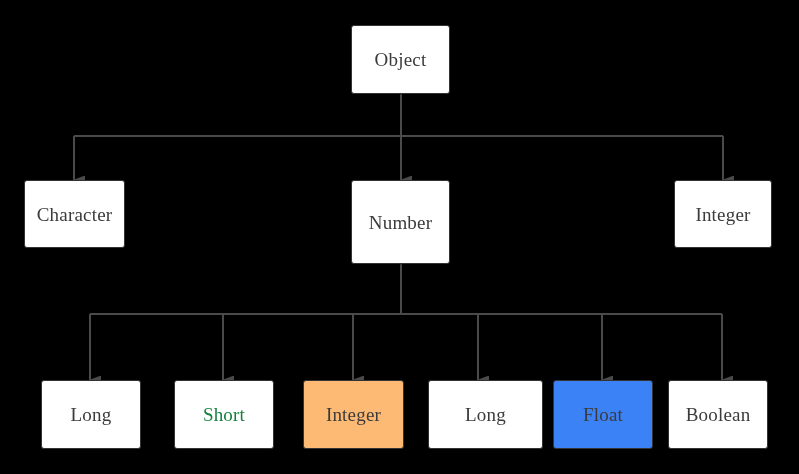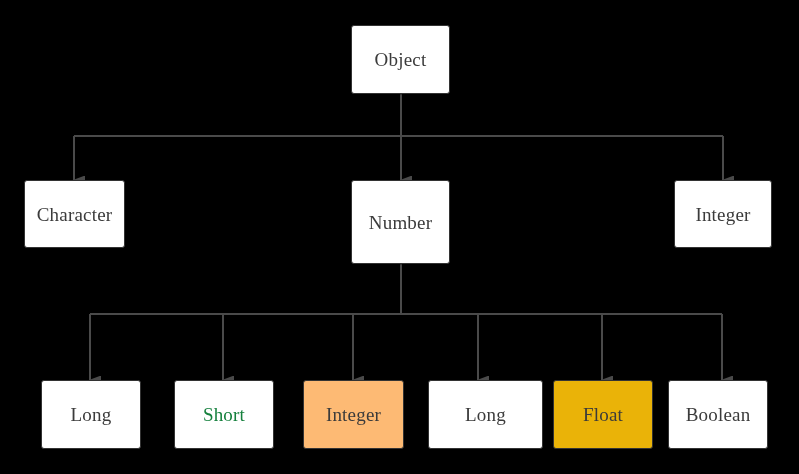--- a/index.html
+++ b/index.html
@@ -93,21 +93,21 @@
       </div>
       <div class="node" style="left: 174px; top: 380px; width: 100px; height: 69px; background: rgb(255, 255, 255); border-color: rgb(51, 51, 51);">
         <span class="node-label" style="color: #15803d;">Short</span>
       </div>
       <div class="node" style="left: 303px; top: 380px; width: 101px; height: 69px; background: #fdba74; border-color: rgb(51, 51, 51);">
         <span class="node-label" style="color: rgb(59, 59, 59);">Integer</span>
       </div>
       <div class="node" style="left: 428px; top: 380px; width: 115px; height: 69px; background: rgb(255, 255, 255); border-color: rgb(51, 51, 51);">
         <span class="node-label" style="color: rgb(59, 59, 59);">Long</span>
       </div>
-      <div class="node" style="left: 553px; top: 380px; width: 100px; height: 69px; background: #eab308; border-color: rgb(51, 51, 51);">
+      <div class="node" style="left: 553px; top: 380px; width: 100px; height: 69px; background: #3b82f6; border-color: rgb(51, 51, 51);">
         <span class="node-label" style="color: rgb(59, 59, 59);">Float</span>
       </div>
       <div class="node" style="left: 668px; top: 380px; width: 100px; height: 69px; background: rgb(255, 255, 255); border-color: rgb(51, 51, 51);">
         <span class="node-label" style="color: rgb(59, 59, 59);">Boolean</span>
       </div>
     </div>
 
 </div>
 
 </body></html>

